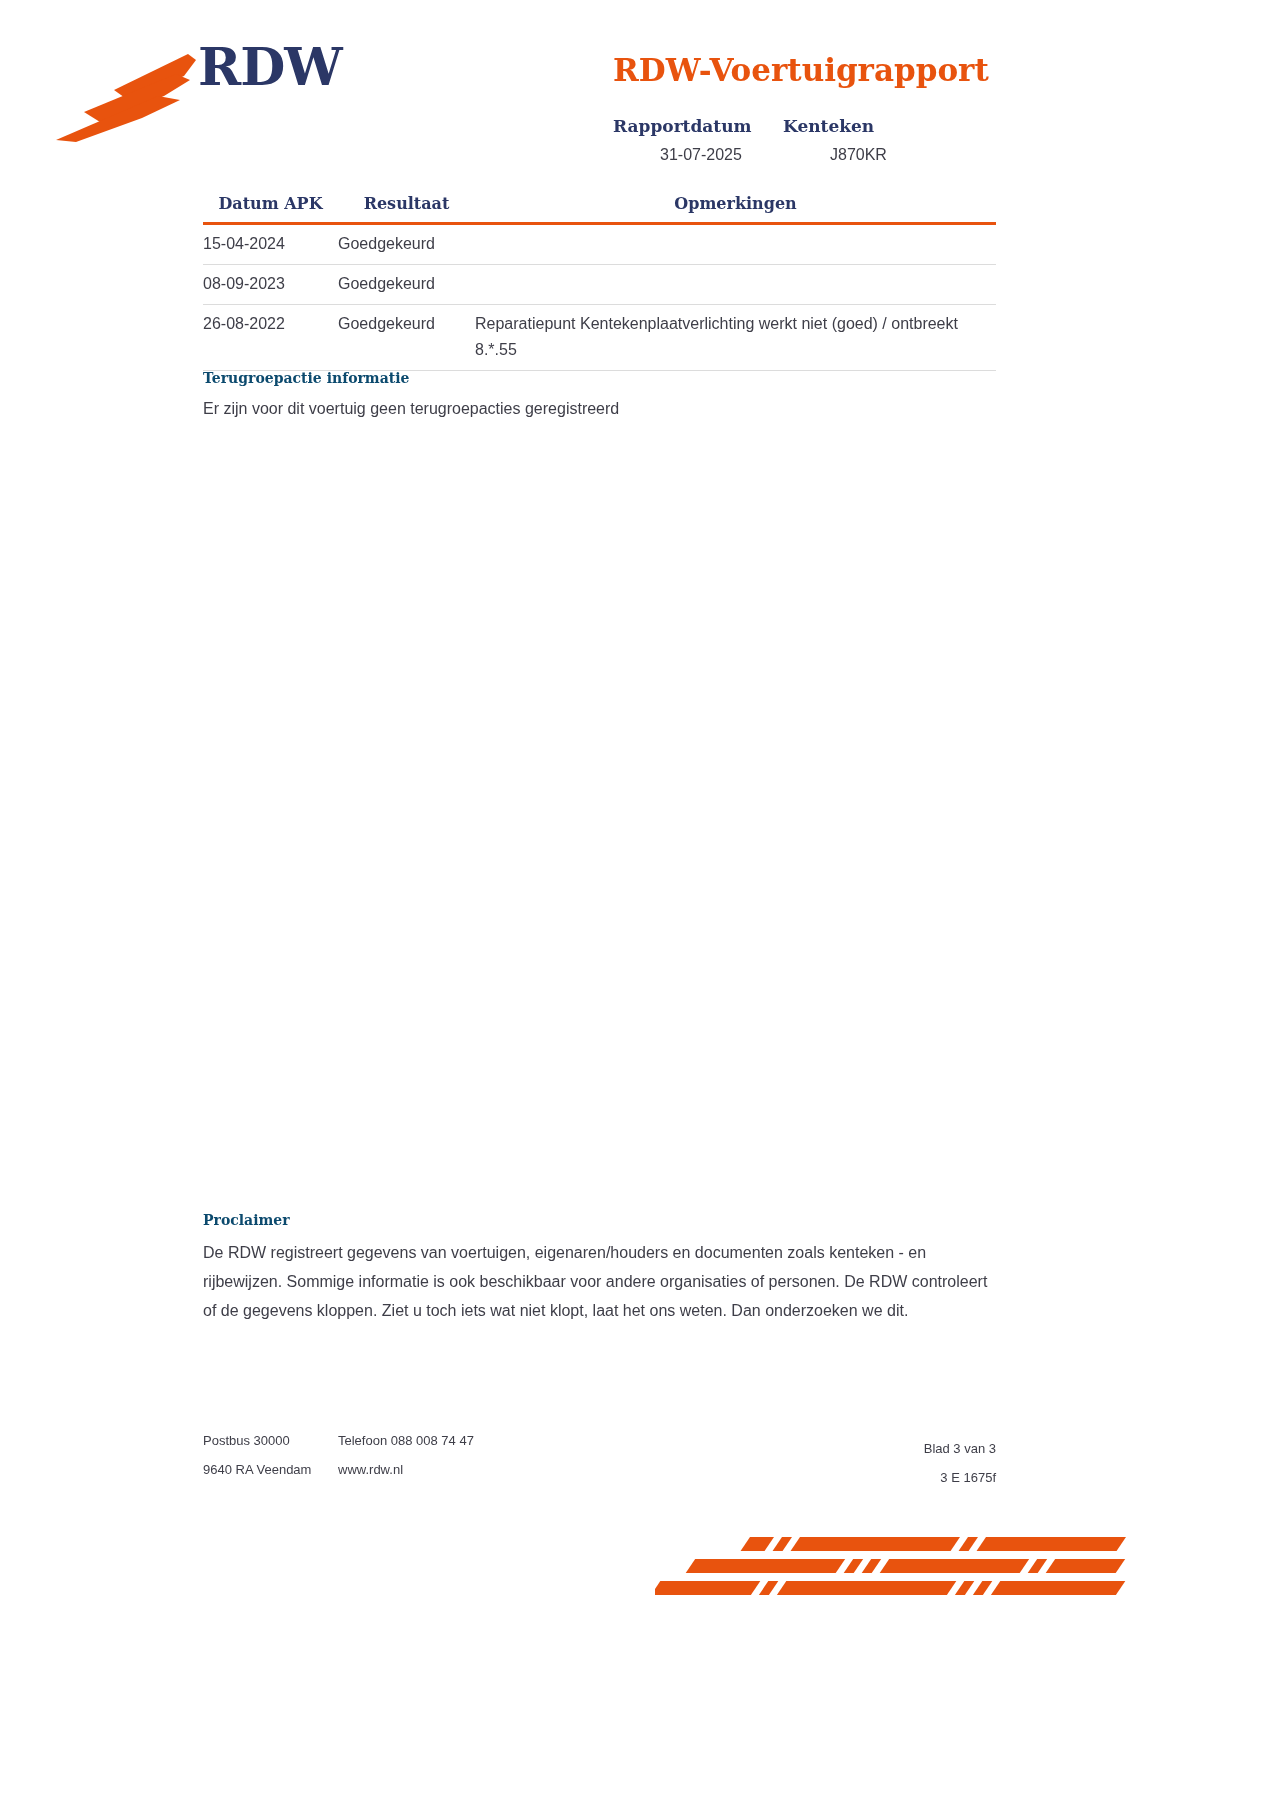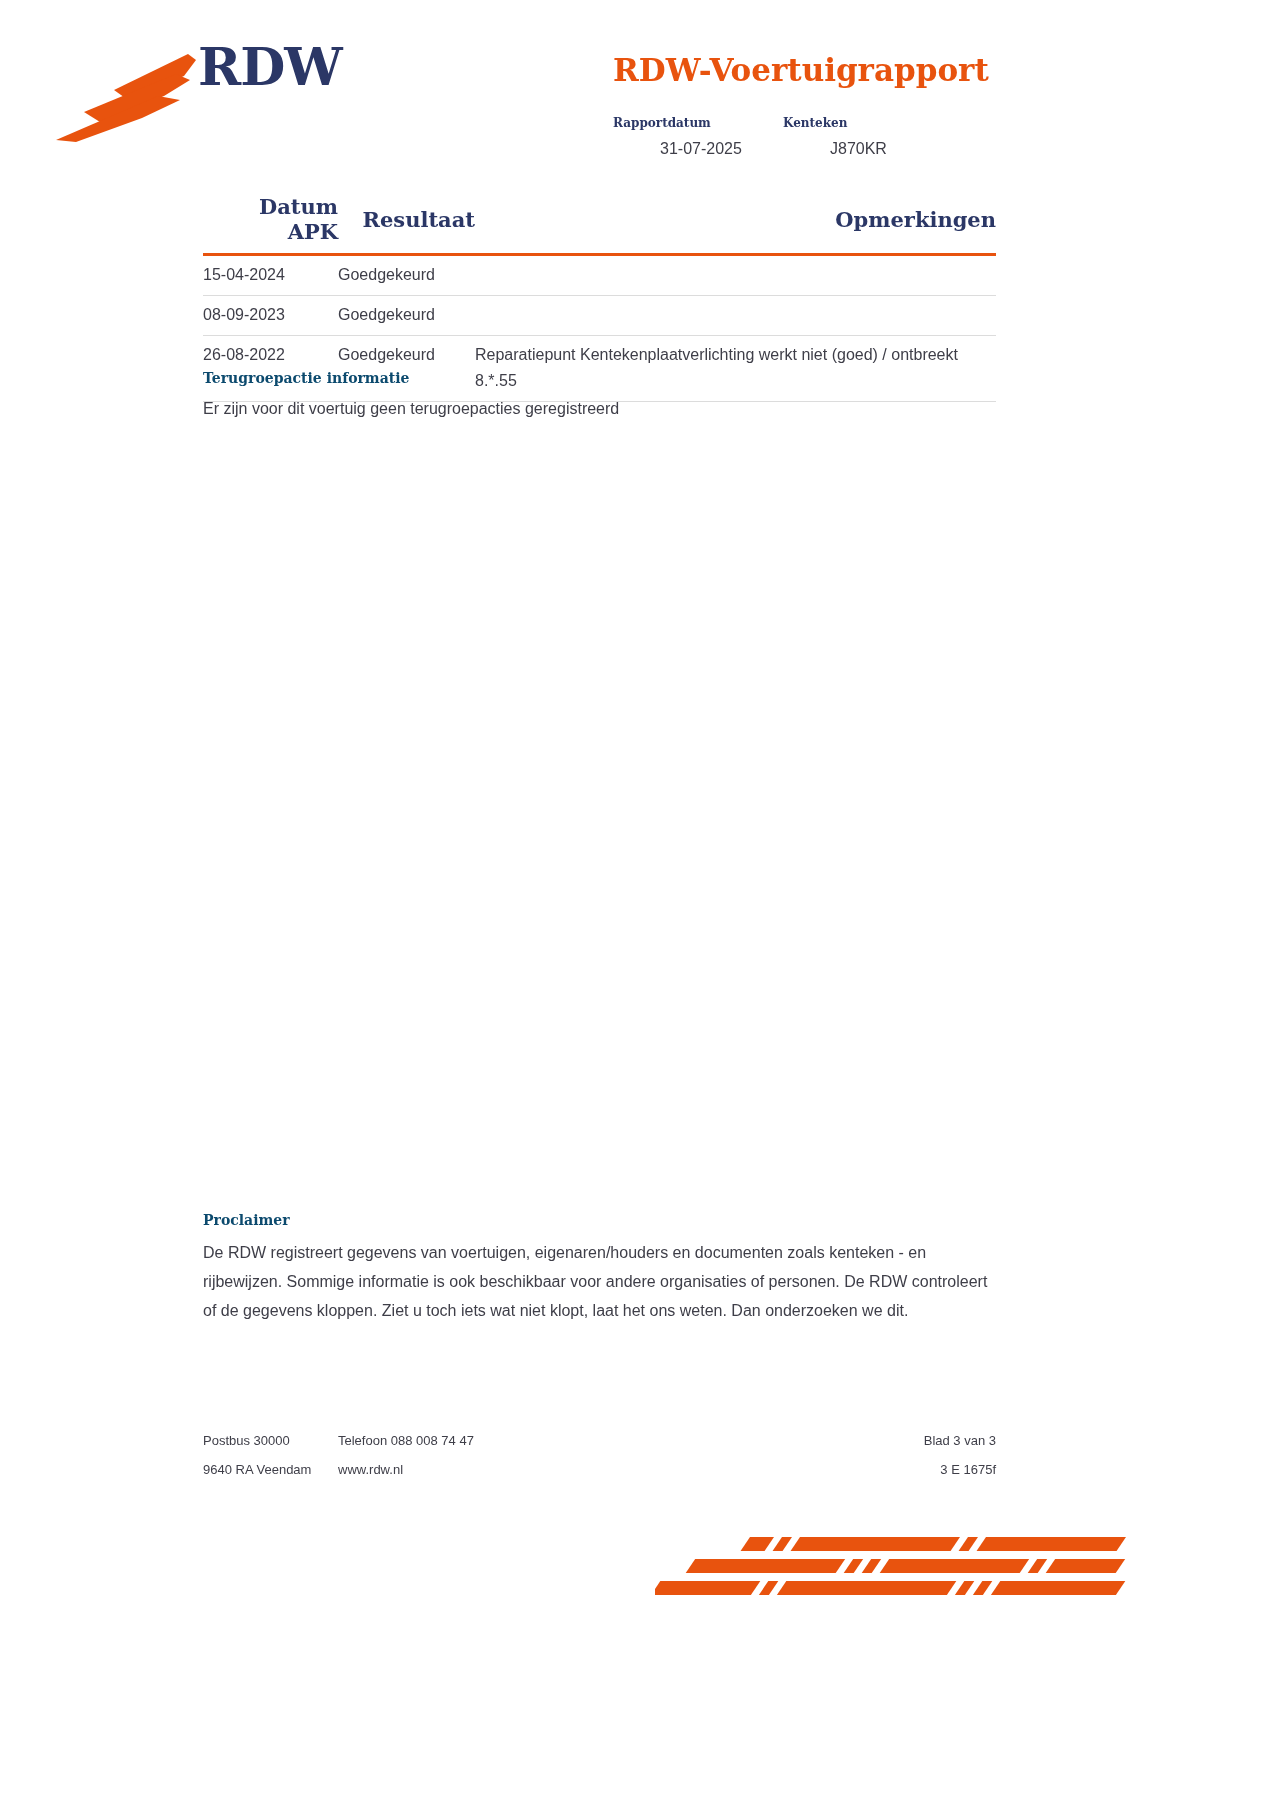--- a/index.html
+++ b/index.html
@@ -29,33 +29,33 @@
     color: #2B3766;
   }
 
   
   .report-title {
     position: absolute; left: 613px; top: 52px;
     font-size: 31px; color: #E8530E;
   }
   .meta { position: absolute; left: 613px; top: 116px; display: flex; }
   .meta-col { width: 170px; }
-  .meta-label { font-size: 12px; color: #2B3766; }
+  .meta-label { font-size: 17px; color: #2B3766; }
   .meta-value { font-size: 16px; color: #3E3E48; margin-top: 10px; margin-left: 47px; }
 
   
   .apk-table-wrap { position: absolute; left: 203px; top: 194px; width: 793px; }
   table.apk-table { width: 100%; border-collapse: collapse; font-size: 16px; color: #3E3E48; }
   table.apk-table col.c1 { width: 135px; }
   table.apk-table col.c2 { width: 137px; }
   table.apk-table th {
-    text-align: right;
+    text-align: center;
     font-family: "DejaVu Serif", "Liberation Serif", serif;
     font-weight: bold;
-    font-size: 21px;
+    font-size: 16px;
     color: #2B3766;
     padding: 0 0 9px 0;
     border-bottom: 3px solid #E8530E;
   }
   table.apk-table td {
     padding: 6px 8px 7px 0;
     border-bottom: 1px solid #DCDCDC;
     vertical-align: top;
     line-height: 26px;
   }
@@ -65,21 +65,21 @@
   .terugroepactie { position: absolute; left: 203px; top: 370px; width: 793px; }
   .terugroepactie .section-body { font-size: 16px; line-height: 26px; }
 
   .proclaimer { position: absolute; left: 203px; top: 1212px; width: 785px; }
   .proclaimer .section-body { font-size: 16px; line-height: 29px; margin-top: 0; }
 
   
   .footer { position: absolute; left: 203px; top: 1434px; width: 793px; display: flex; font-size: 13px; color: #3E3E48; justify-content: space-between; }
   .f-left { width: 135px; }
   .f-mid { flex: 1; }
-  .f-right { width: 150px; text-align: right; }
+  .f-right { width: 150px; text-align: right; margin-top: 8px; }
   .footer .f-line { margin-bottom: 16px; line-height: 13px; }
 
   
   .stripes { position: absolute; left: 655px; top: 1537px; }
 </style>
 </head>
 <body>
 
 <div class="page">
 

